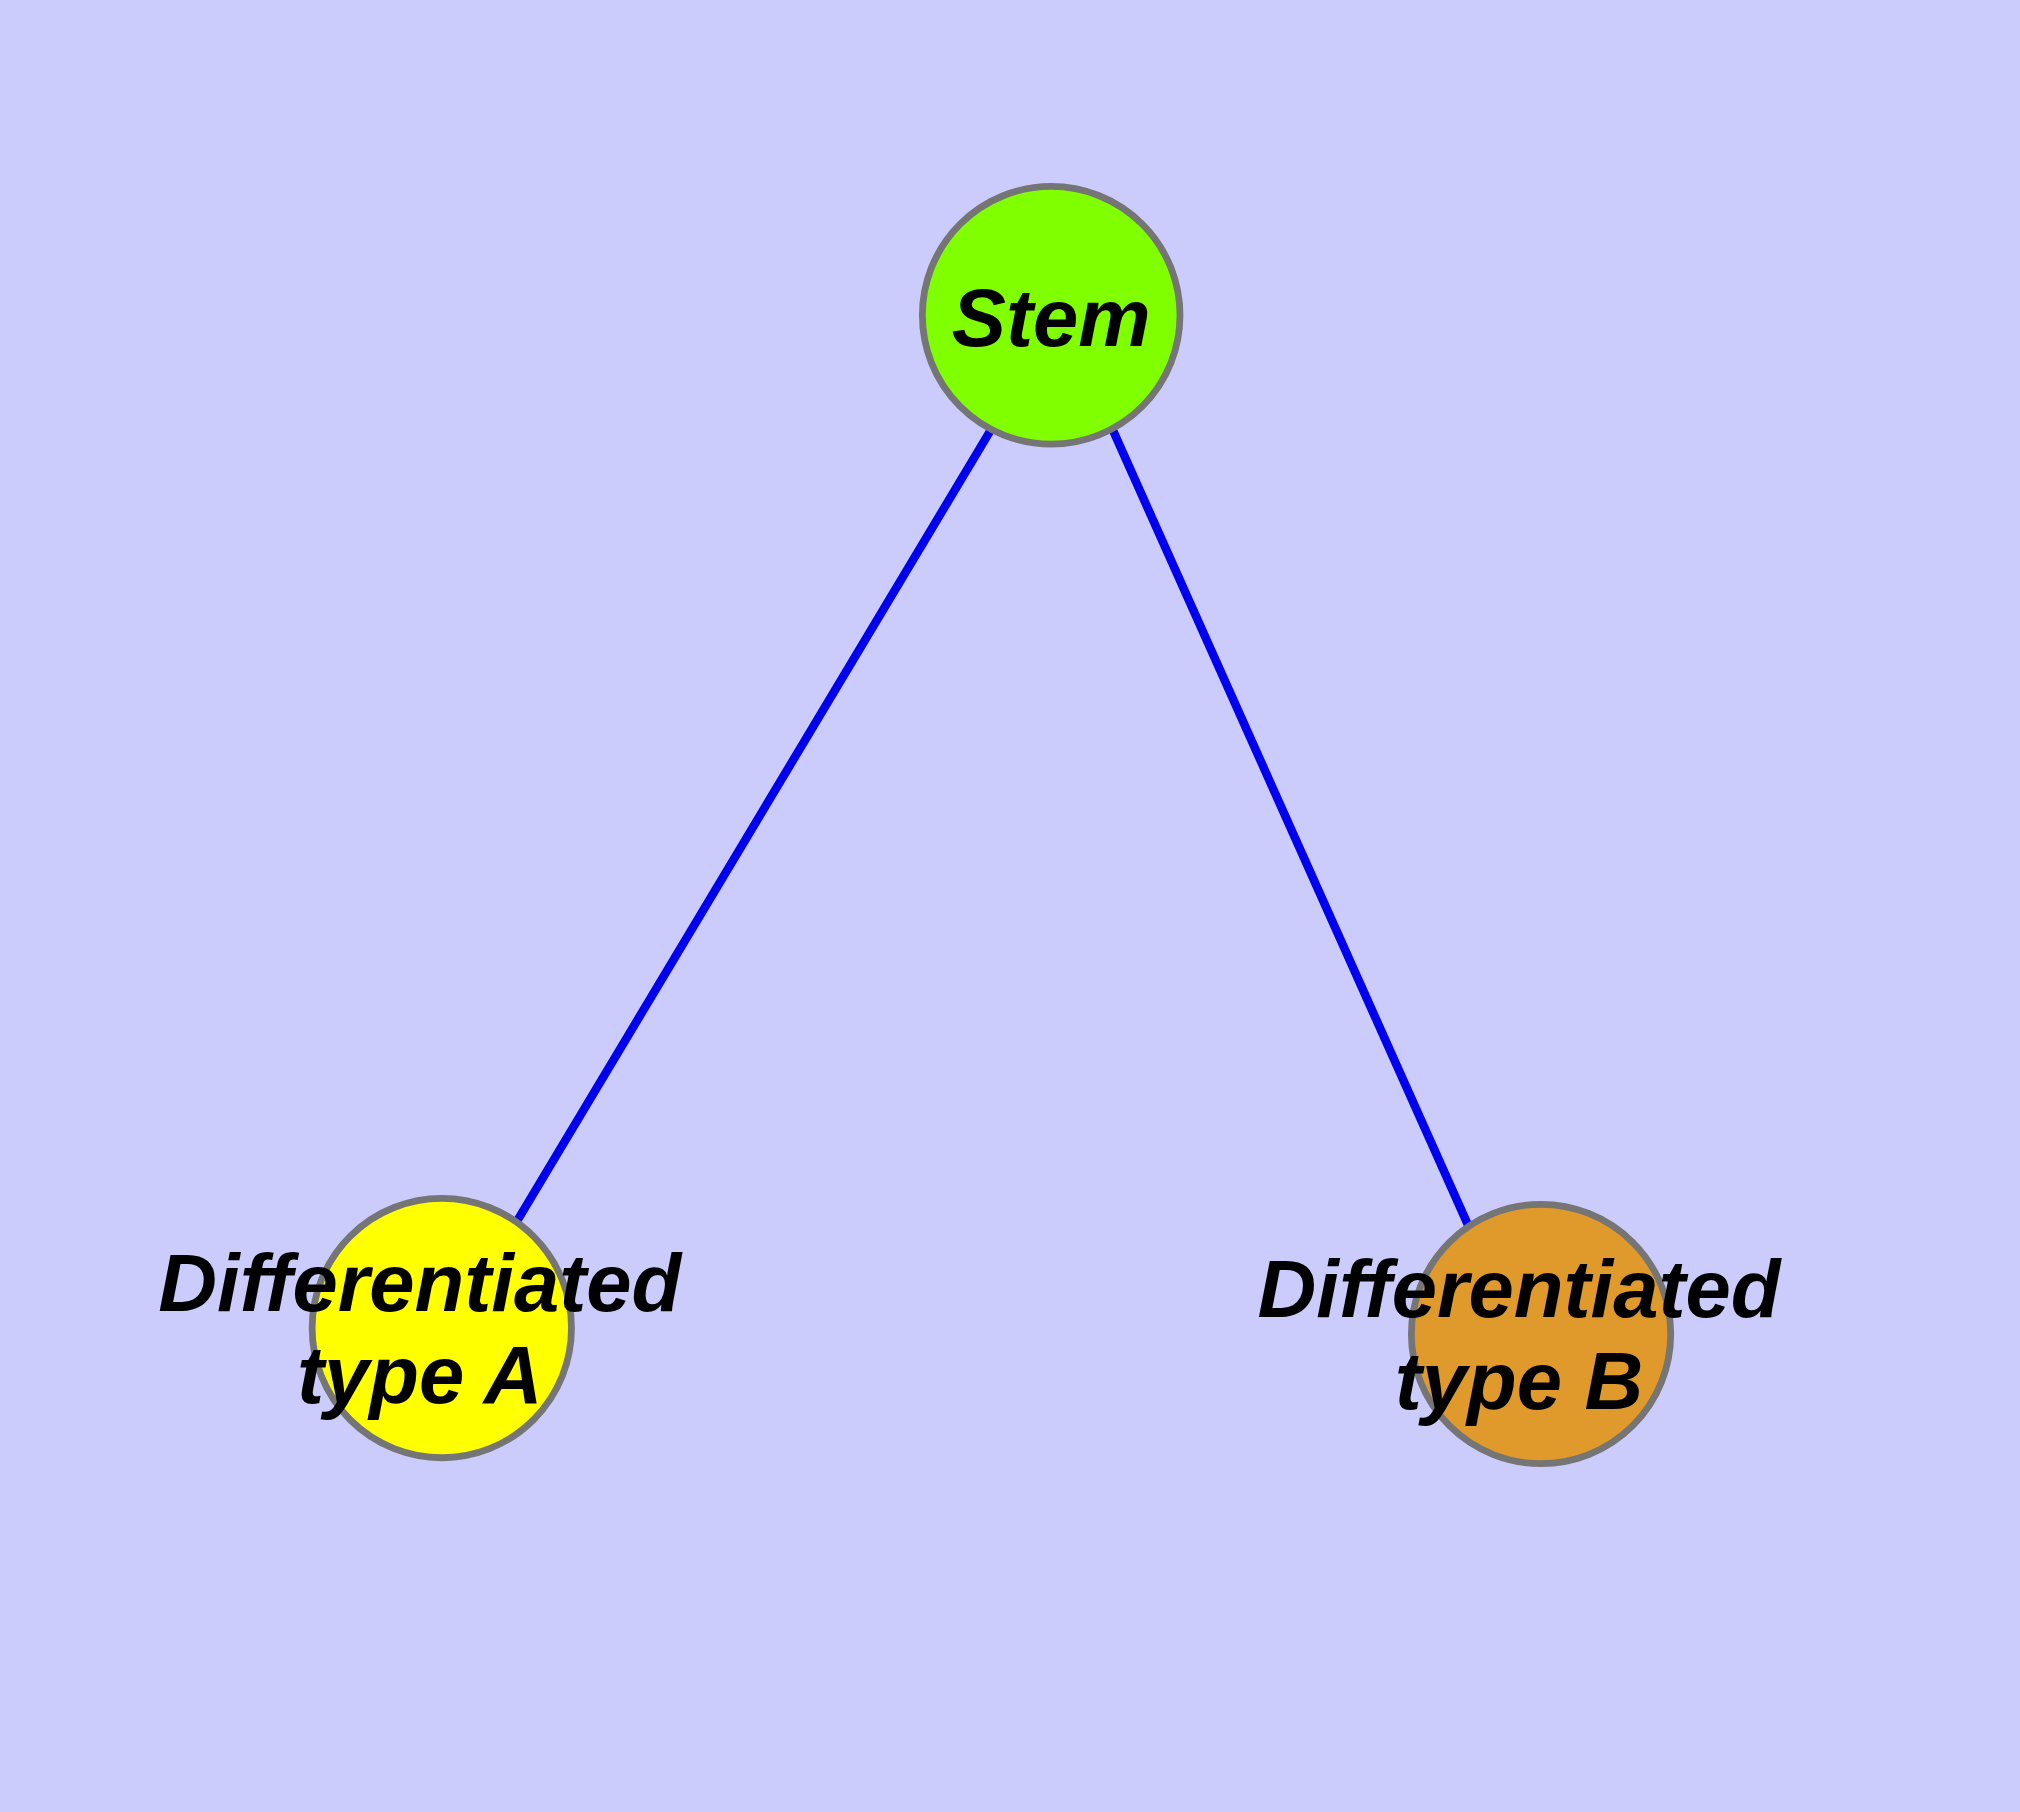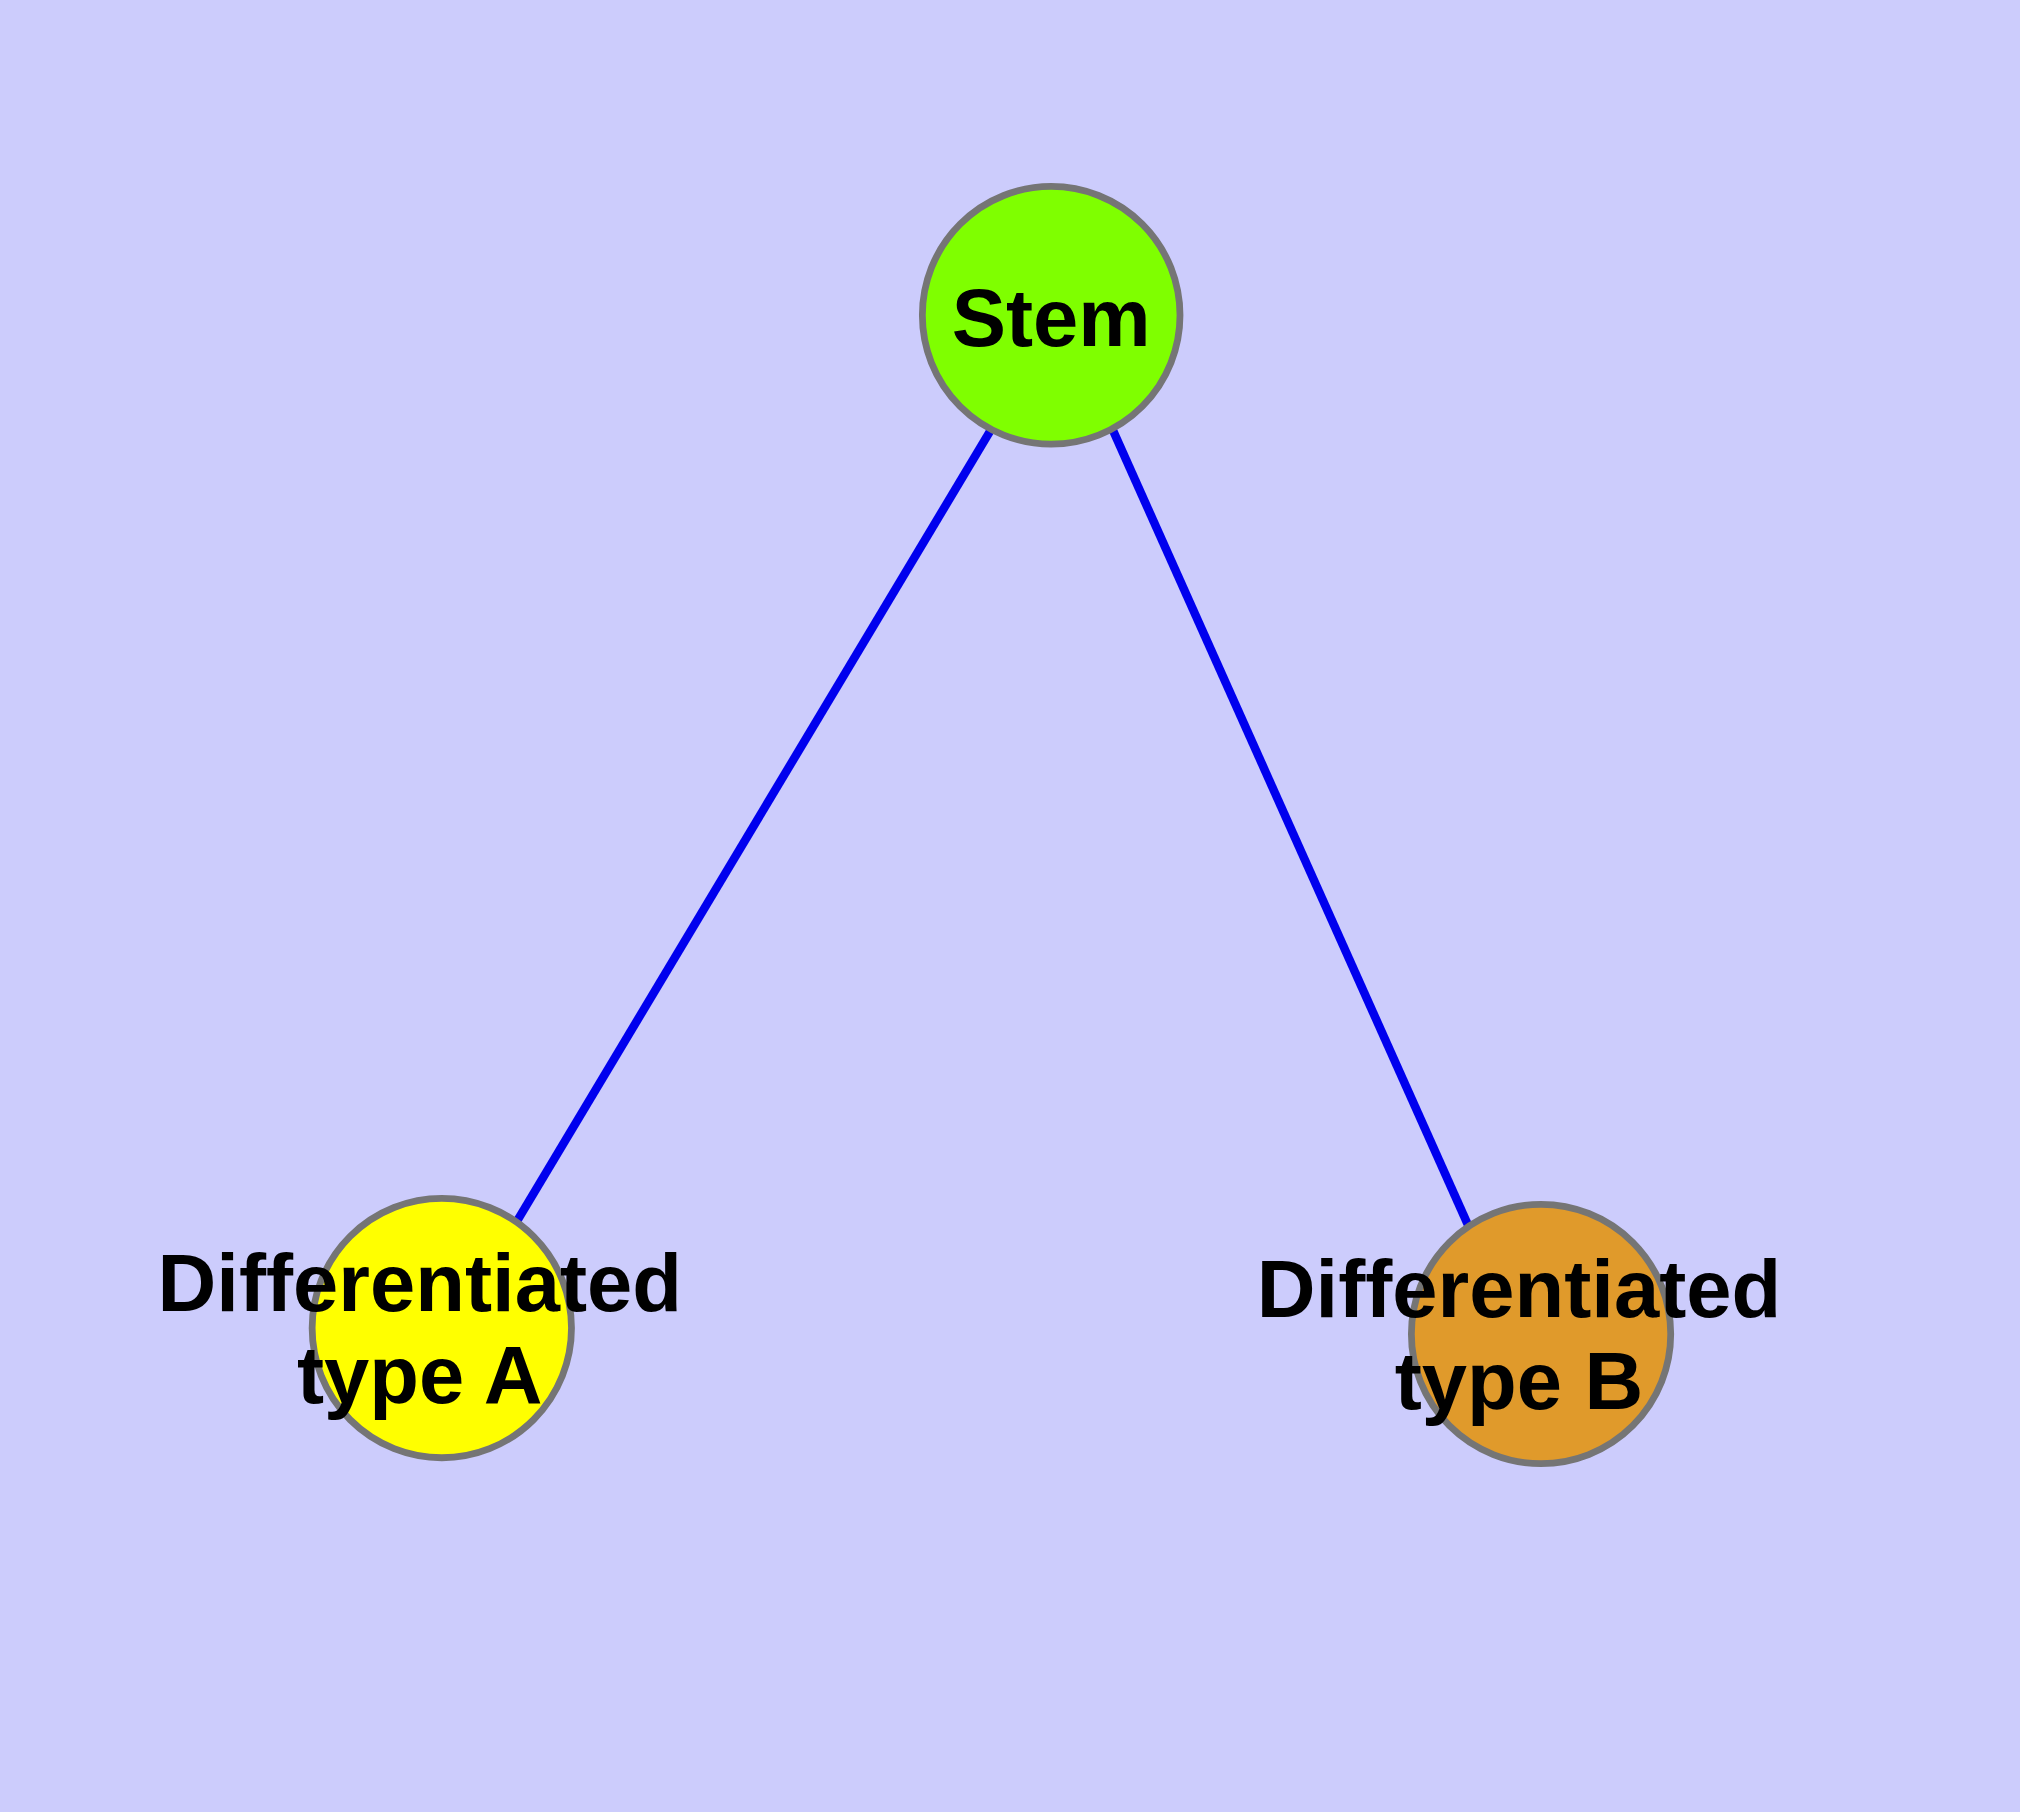--- a/index.html
+++ b/index.html
@@ -8,20 +8,21 @@
     padding: 0;
     background: #ffffff;
   }
   #canvas {
     position: relative;
     width: 2021px;
     height: 1812px;
     background: #ccccfc;
     overflow: hidden;
     font-family: "Liberation Sans", "DejaVu Sans", sans-serif;
+    font-style: italic;
   }
   #graph-svg {
     position: absolute;
     left: 0;
     top: 0;
     width: 2021px;
     height: 1812px;
     display: block;
   }
   .node-label {

